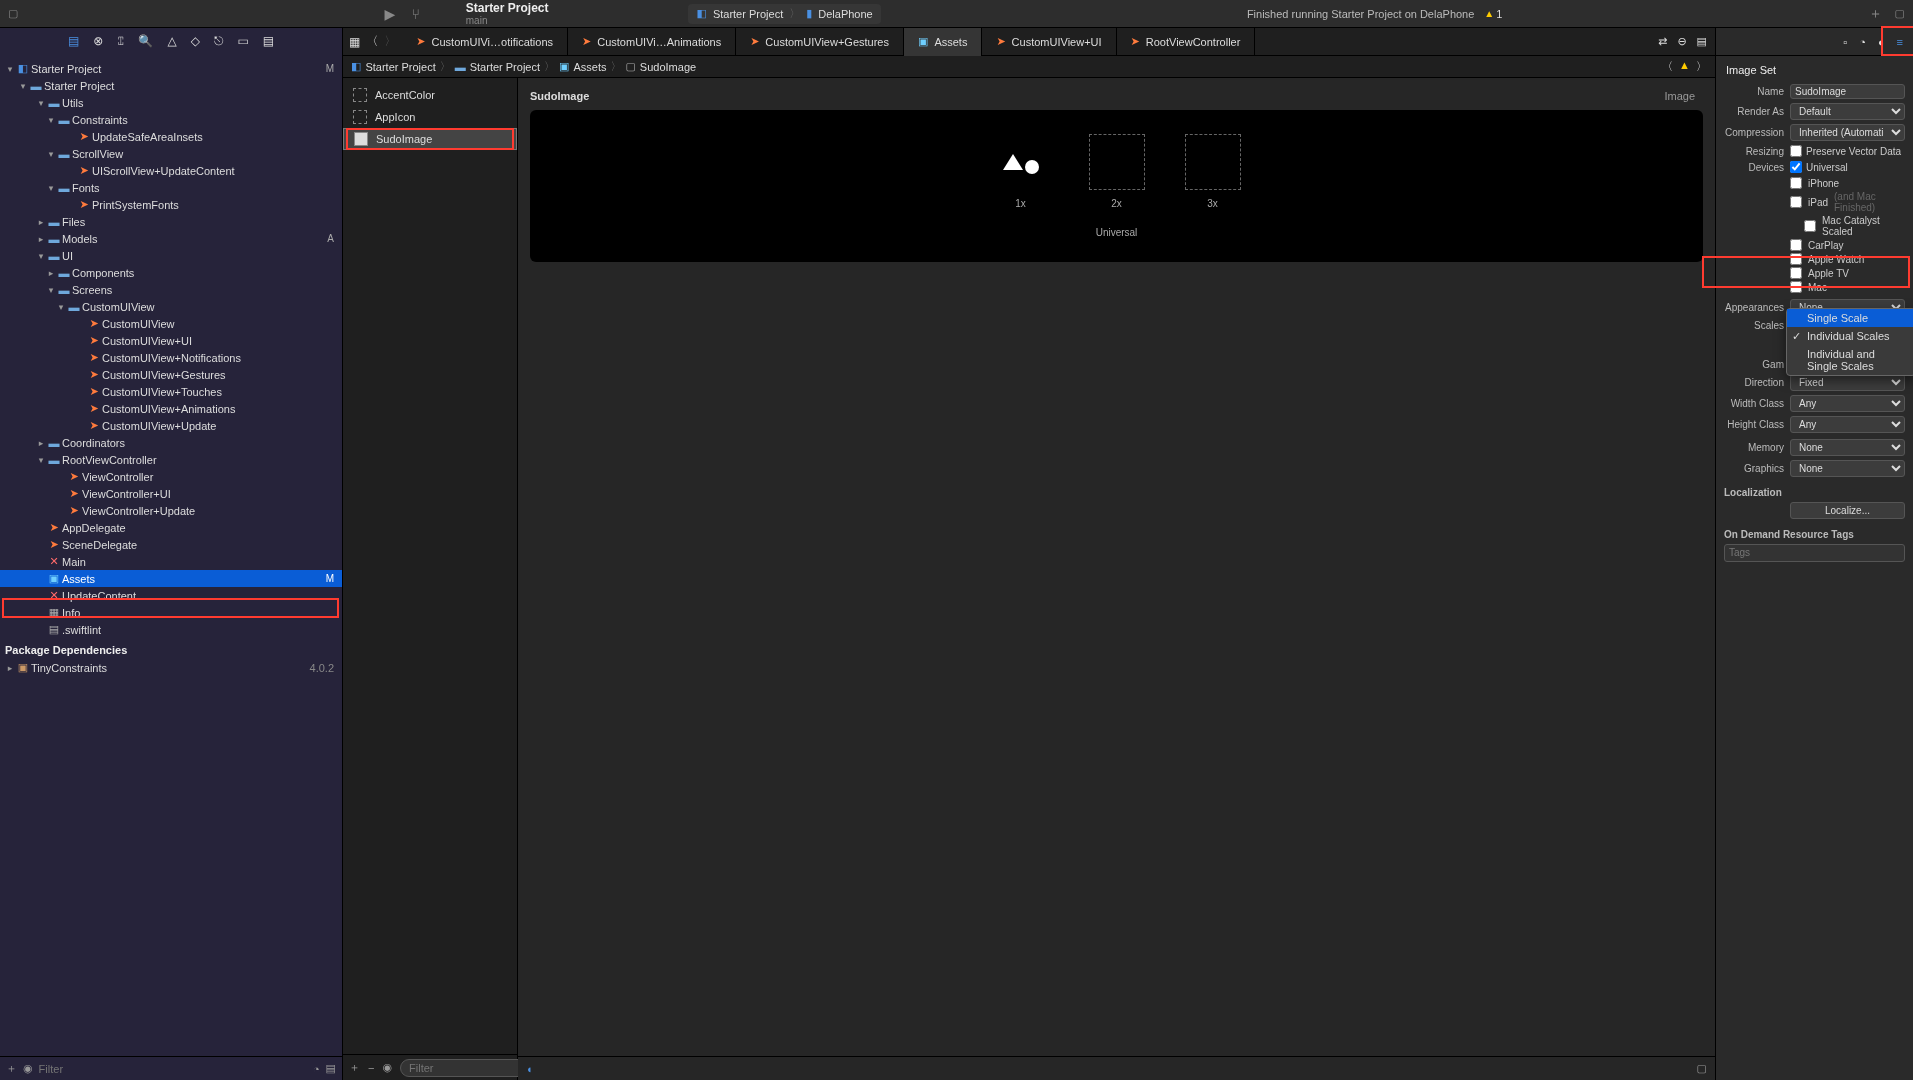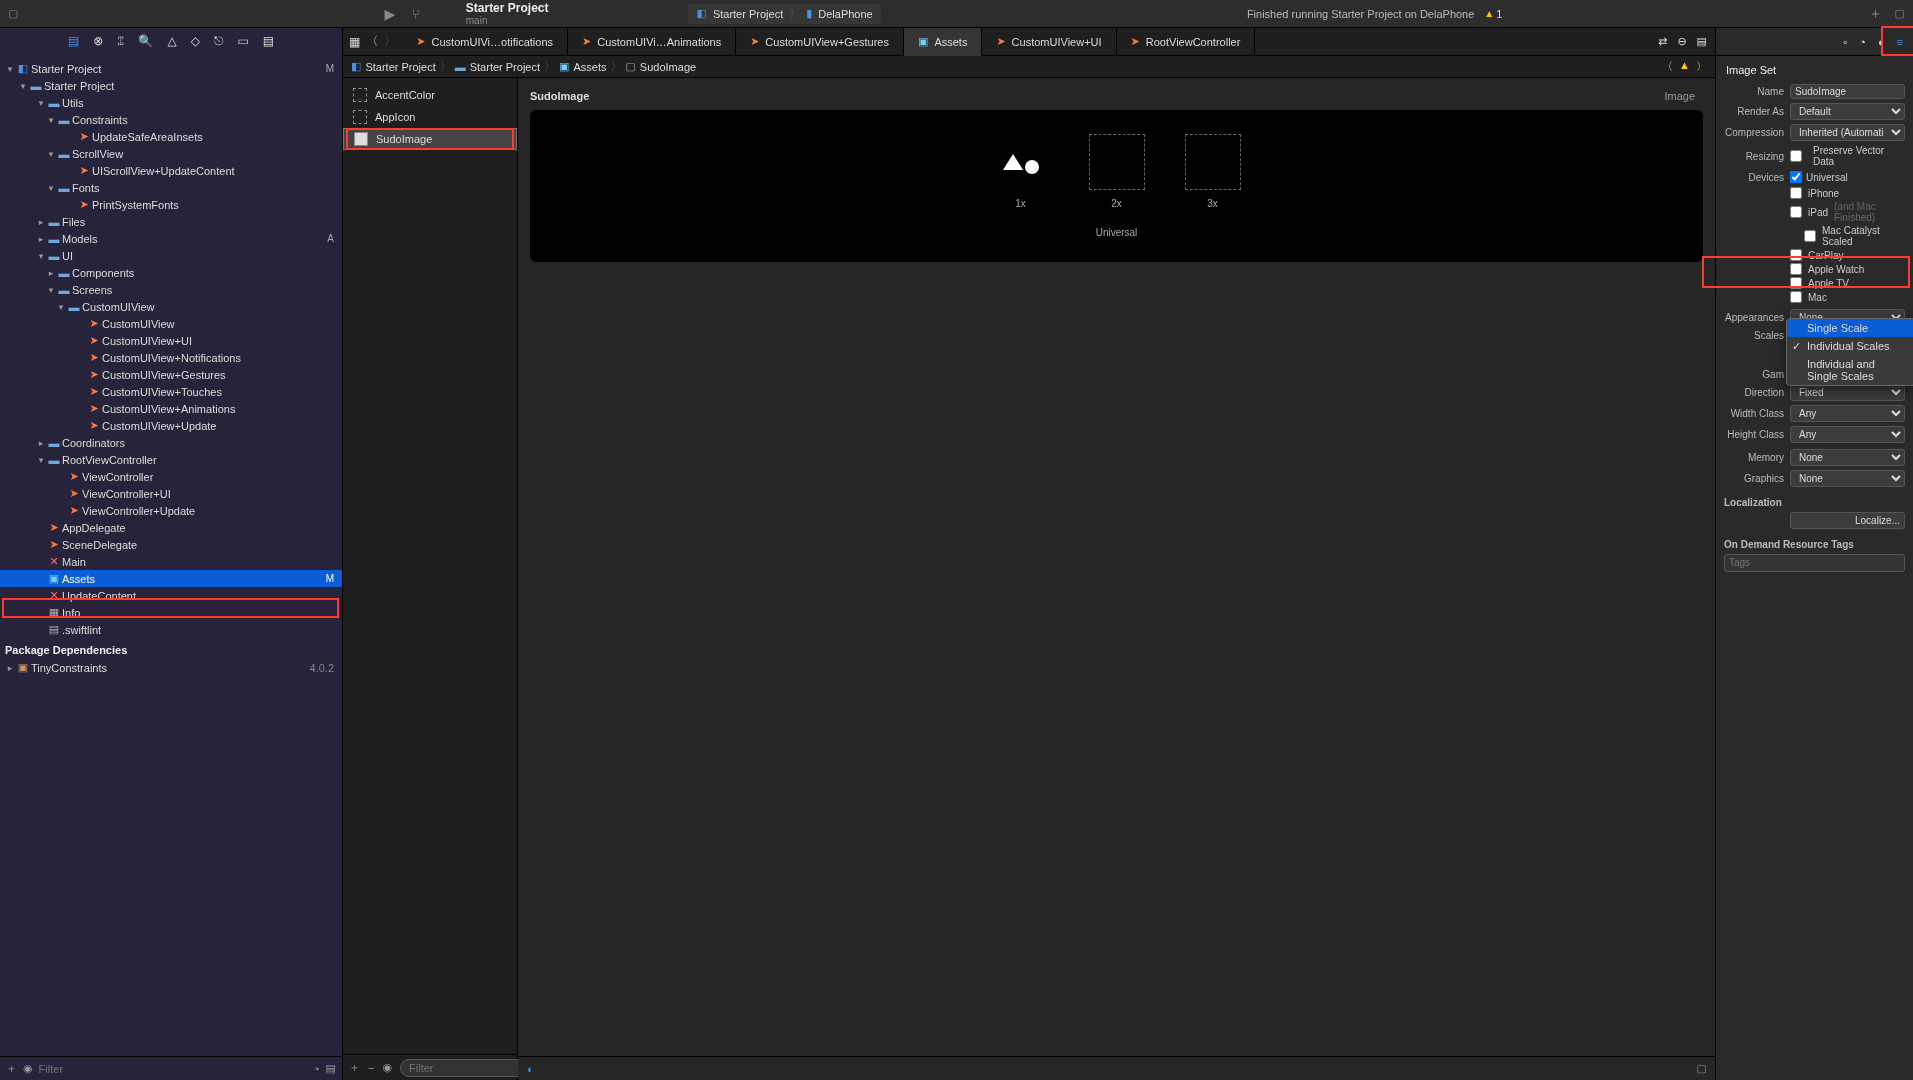--- a/index.html
+++ b/index.html
@@ -86,21 +86,21 @@
 .insp-header { padding: 8px 10px; font-weight: 400; color: #eee; }
 .insp-body { flex: 1; overflow: auto; padding: 0 8px; }
 .insp-row { display: flex; align-items: center; margin-bottom: 4px; gap: 6px; }
 .insp-row .ilbl { width: 60px; text-align: right; color: #bbb; font-size: 10px; }
 .insp-row .ictl { flex: 1; }
 .insp-row select, .insp-row input[type=text] { width: 100%; background: #3c3c3c; border: 1px solid #555; color: #ddd; font-size: 10px; padding: 1px 4px; border-radius: 3px; }
 .insp-chk { width: 12px; height: 12px; }
 .chk-lbl { font-size: 10px; color: #ccc; }
 .chk-lbl.dim { color: #666; }
 .chk-row { display: flex; align-items: center; gap: 6px; margin-left: 66px; margin-bottom: 2px; }
-.insp-btn { width: 100%; background: #3c3c3c; border: 1px solid #555; color: #ddd; font-size: 10px; padding: 2px 4px; border-radius: 3px; text-align: right; }
+.insp-btn { width: 100%; background: #3c3c3c; border: 1px solid #555; color: #ddd; font-size: 10px; padding: 2px 4px; border-radius: 3px; text-align: center; }
 .dropdown-menu { position: absolute; background: #3a3a3a; border: 1px solid #666; border-radius: 4px; width: 130px; z-index: 100; box-shadow: 0 4px 12px rgba(0,0,0,0.5); }
 .dd-item { padding: 3px 8px 3px 20px; position: relative; font-size: 10px; cursor: pointer; }
 .dd-item.selhi { background: #0a5dd6; color: #fff; }
 .dd-item .chk { position: absolute; left: 5px; }
 .insp-sub { font-size: 10px; color: #bbb; margin: 10px 0 4px 0; font-weight: 600; }
 .tags-box { background: #333; border: 1px solid #555; border-radius: 3px; height: 18px; padding: 2px 4px; color: #777; font-size: 10px; }
 </style>
 </head>
 <body>
 
@@ -465,21 +465,21 @@
       <div class="insp-row">
             <span class="ilbl">Render As</span>
             <div class="ictl"><select><option>Default</option></select></div>
           </div>
       <div class="insp-row">
             <span class="ilbl">Compression</span>
             <div class="ictl"><select><option>Inherited (Automatic)</option></select></div>
           </div>
       <div class="insp-row">
             <span class="ilbl">Resizing</span>
-            <div class="ictl" style="display:flex;align-items:center;gap:11px">
+            <div class="ictl" style="display:flex;align-items:center;gap:4px">
               <input type="checkbox" class="insp-chk" style="">
               <span class="chk-lbl">Preserve Vector Data</span>
             </div>
           </div>
       <div class="insp-row">
             <span class="ilbl">Devices</span>
             <div class="ictl" style="display:flex;align-items:center;gap:4px">
               <input type="checkbox" class="insp-chk" checked="" style="">
               <span class="chk-lbl">Universal</span>
             </div>

